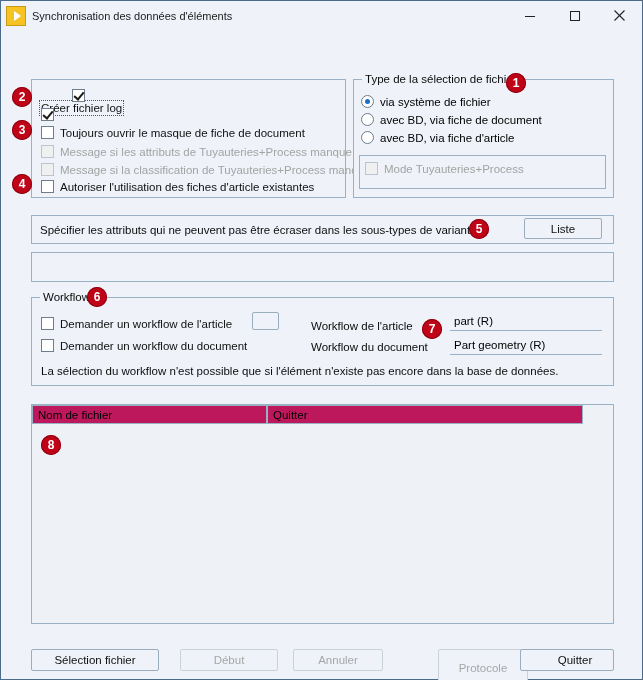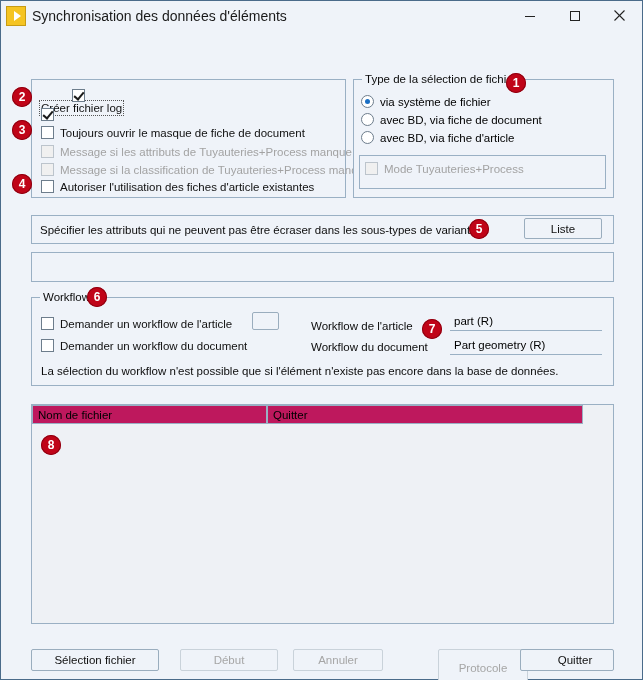--- a/index.html
+++ b/index.html
@@ -37,21 +37,21 @@
     flex: 0 0 auto;
   }
   #app-icon .tri {
     width: 0; height: 0;
     border-left: 7px solid #fff;
     border-top: 5px solid transparent;
     border-bottom: 5px solid transparent;
     margin-left: 2px;
   }
   #title-text {
-    font-size: 14px;
+    font-size: 11px;
     color: #1a1a1a;
     flex: 1 1 auto;
     white-space: nowrap;
     overflow: hidden;
   }
   .win-btn {
     width: 45px; height: 29px;
     display: flex; align-items: center; justify-content: center;
     flex: 0 0 auto;
     color: #222;

